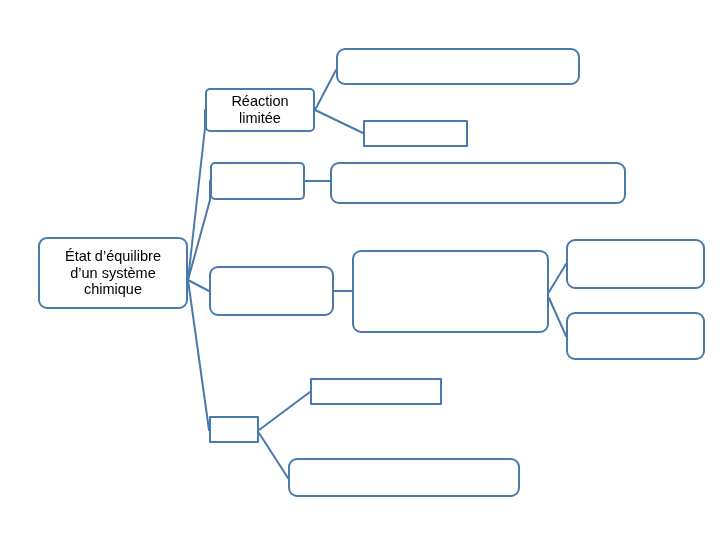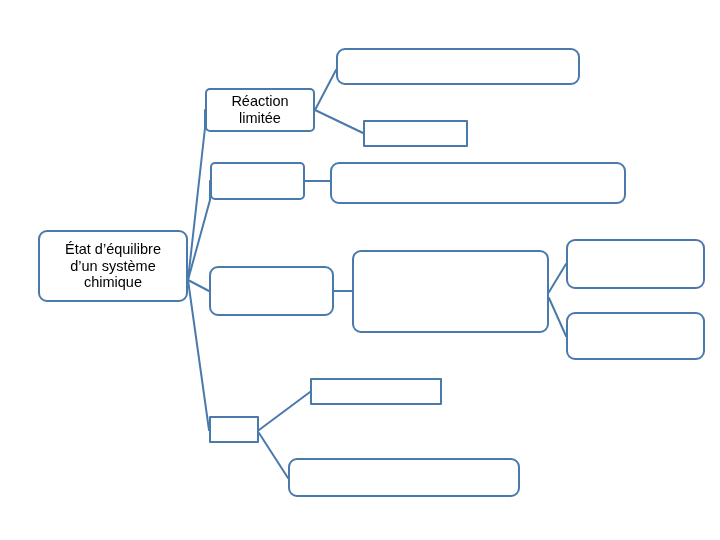--- a/index.html
+++ b/index.html
@@ -71,21 +71,21 @@
       <polyline points="315,110 363,133" fill="none" stroke="#4A7AAB" stroke-width="2" stroke-linecap="round" stroke-linejoin="round"></polyline>
       <polyline points="305,181 330,181" fill="none" stroke="#4A7AAB" stroke-width="2" stroke-linecap="round" stroke-linejoin="round"></polyline>
       <polyline points="334,291 352,291" fill="none" stroke="#4A7AAB" stroke-width="2" stroke-linecap="round" stroke-linejoin="round"></polyline>
       <polyline points="549,292 566,264" fill="none" stroke="#4A7AAB" stroke-width="2" stroke-linecap="round" stroke-linejoin="round"></polyline>
       <polyline points="549,298 566,336" fill="none" stroke="#4A7AAB" stroke-width="2" stroke-linecap="round" stroke-linejoin="round"></polyline>
       <polyline points="259,430 310,392" fill="none" stroke="#4A7AAB" stroke-width="2" stroke-linecap="round" stroke-linejoin="round"></polyline>
       <polyline points="259,433 288,478" fill="none" stroke="#4A7AAB" stroke-width="2" stroke-linecap="round" stroke-linejoin="round"></polyline>
     </svg>
 
   <div id="nodes-layer">
-      <div class="node rounded node-root" style="left: 38px; top: 230px; width: 150px; height: 72px; border-color: rgb(74, 122, 171); background: rgb(255, 255, 255);">
+      <div class="node rounded node-root" style="left: 38px; top: 237px; width: 150px; height: 72px; border-color: rgb(74, 122, 171); background: rgb(255, 255, 255);">
         <span class="node-label">État d’équilibre
 d’un système
 chimique</span>
       </div>
       <div class="node slight node-topic" style="left: 205px; top: 88px; width: 110px; height: 44px; border-color: rgb(74, 122, 171); background: rgb(255, 255, 255);">
         <span class="node-label">Réaction
 limitée</span>
       </div>
       <div class="node rounded node-empty" style="left: 336px; top: 48px; width: 244px; height: 37px; border-color: rgb(74, 122, 171); background: rgb(255, 255, 255);">
         <span class="node-label"></span>

